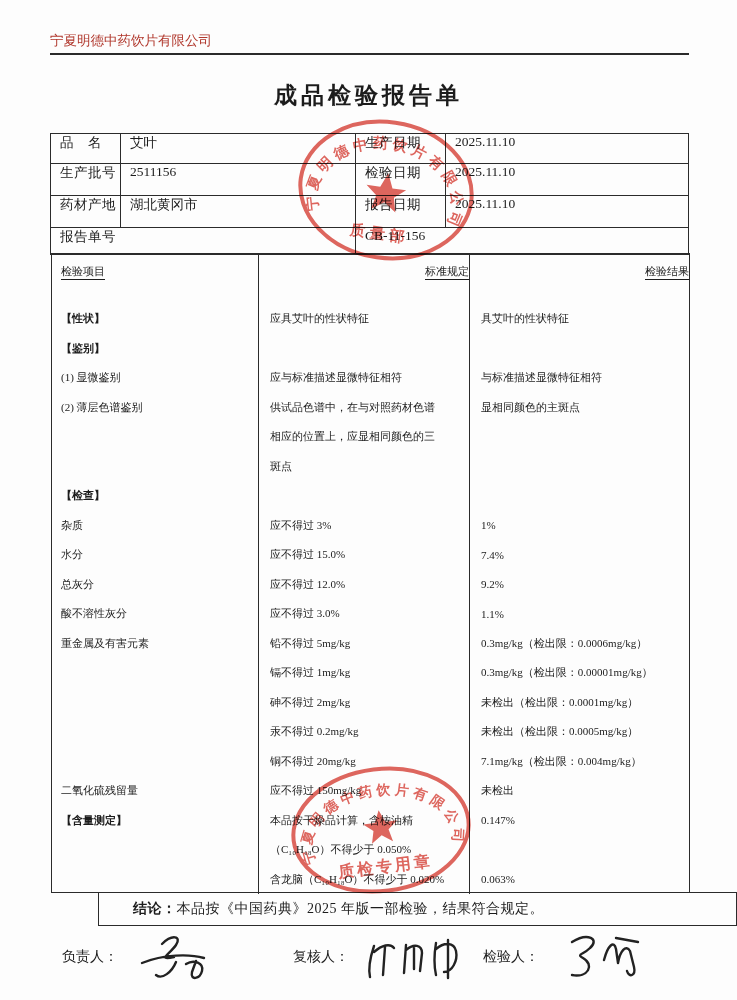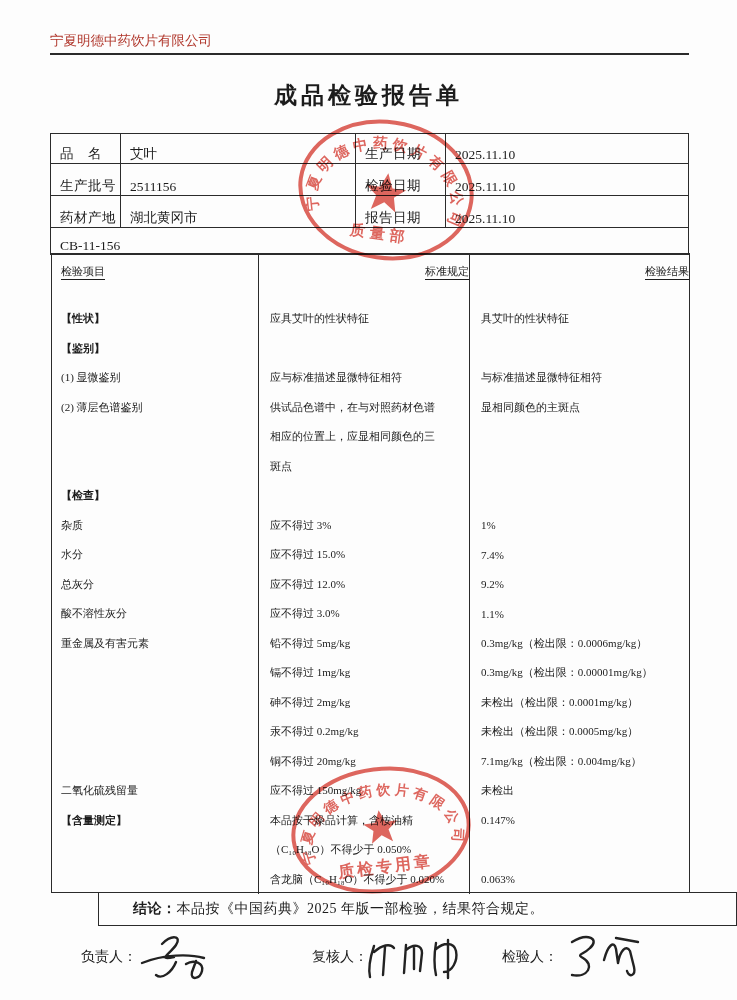--- a/index.html
+++ b/index.html
@@ -20,21 +20,21 @@
     font-size:23px;font-weight:bold;letter-spacing:4px;
   }
   
   .info-table{
     position:absolute;left:50px;top:133px;width:639px;
     border:1px solid #2b2b2b;box-sizing:border-box;
     display:grid;grid-template-columns:70px 235px 90px 1fr;
     grid-template-rows:30px 32px 32px 26px;font-size:13.5px;
   }
   .info-table>div{
-    display:flex;align-items:flex-end;padding-left:9px;box-sizing:border-box;
+    display:flex;align-items:flex-start;padding-left:9px;box-sizing:border-box;
     border-right:1px solid #2b2b2b;border-bottom:1px solid #2b2b2b;
   }
   .info-table>div.noR{border-right:none;}
   .info-table>div.noB{border-bottom:none;}
   .lbl{letter-spacing:.5px;}
   .spread{justify-content:space-between;padding-right:9px;}
   .span2{grid-column:span 2;}
   
   .main-table{
     position:absolute;left:51px;top:253px;width:639px;height:640px;
@@ -57,21 +57,21 @@
   
   .conclusion{
     position:absolute;left:50px;top:892px;width:639px;height:34px;
     border:1px solid #2b2b2b;box-sizing:border-box;
     display:flex;align-items:center;padding-left:34px;font-size:14px;
     letter-spacing:.5px;
     margin-left:48px;
   }
   
   .signs{position:absolute;left:50px;top:938px;width:639px;height:55px;font-size:14px;}
-  .sign-label{position:absolute;top:10px;margin-left:19px;}
+  .sign-label{position:absolute;top:10px;}
   .sig-svg{position:absolute;top:-8px;}
   .sig-svg path{fill:none;stroke:#222;stroke-width:2.4;stroke-linecap:round;stroke-linejoin:round;}
   
   .stamp{position:absolute;mix-blend-mode:multiply;opacity:.82;}
   .stamp ellipse{fill:none;stroke:#d8453c;stroke-width:4;}
   .stamp text{fill:#d8453c;font-family:"Liberation Serif","DejaVu Serif",serif;font-weight:bold;}
   .stamp .star{fill:#d8453c;}
 </style>
 </head>
 <body>
@@ -93,20 +93,21 @@
   <div class="lbl">生产批号</div>
   <div>2511156</div>
   <div class="lbl">检验日期</div>
   <div class="noR">2025.11.10</div>
 
   <div class="lbl">药材产地</div>
   <div>湖北黄冈市</div>
   <div class="lbl">报告日期</div>
   <div class="noR">2025.11.10</div>
 
+  <div class="lbl span2 noB">报告单号</div>
   <div class="span2 noB noR">CB-11-156</div>
 </div>
 
 <div class="main-table">
   <div class="cell hdr c1">
       <span>检验项目</span>
     </div>
   <div class="cell hdr c2">
       <span>标准规定</span>
     </div>

